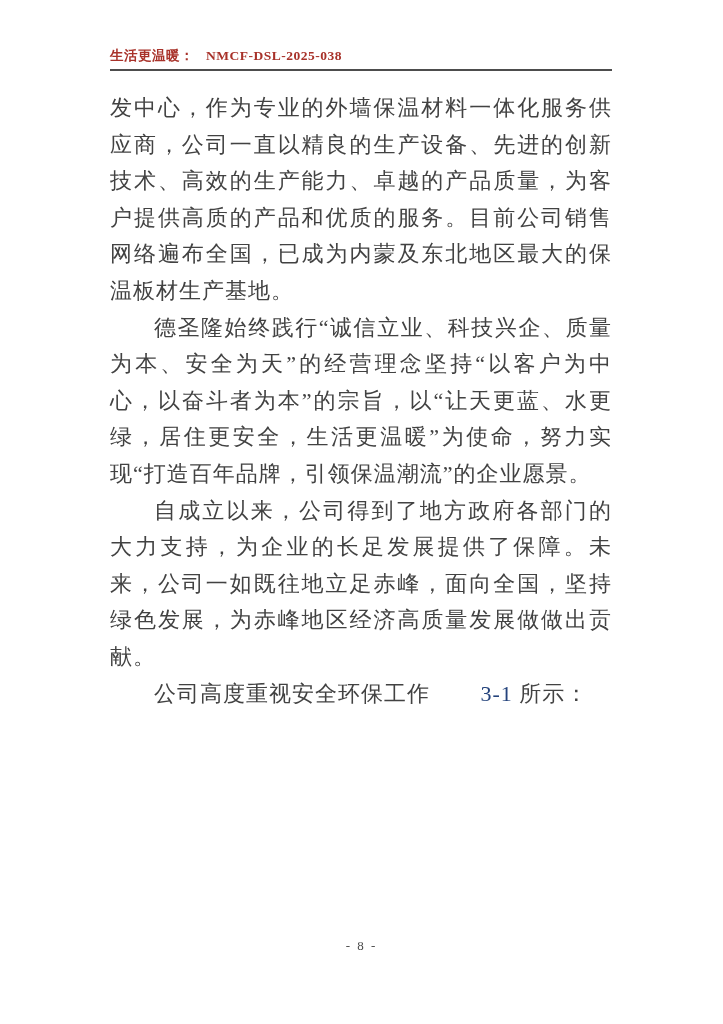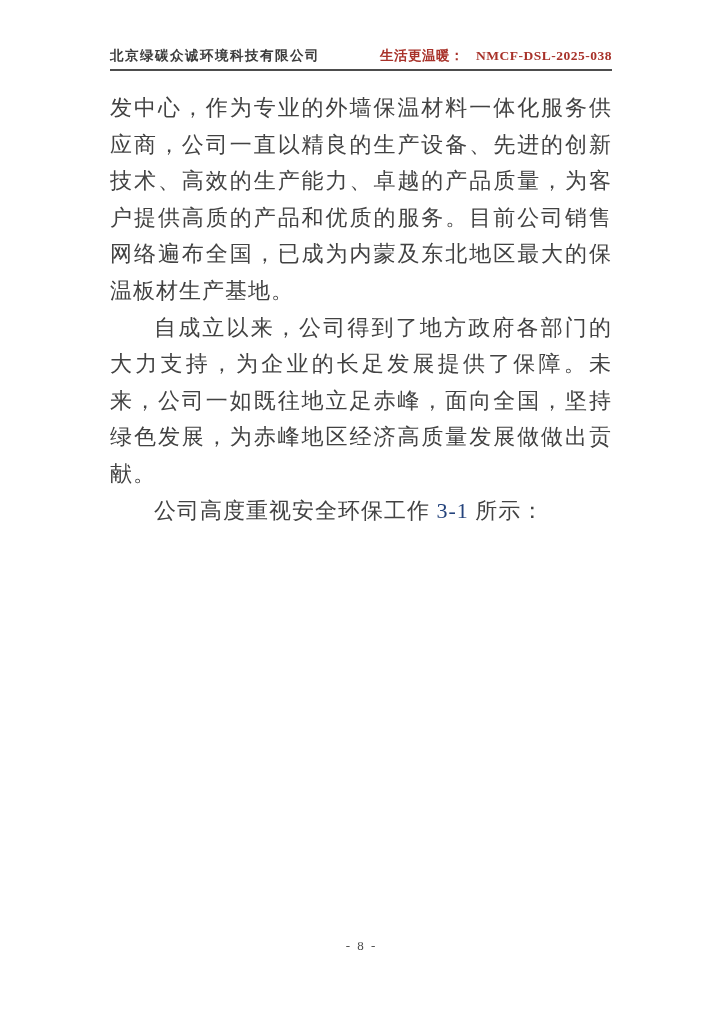--- a/index.html
+++ b/index.html
@@ -59,46 +59,47 @@
     font-size: 22px;
     line-height: 36.6px;
     letter-spacing: 1px;
     text-align: justify;
     color: var(--text);
   }
   .content p { margin: 0; }
   .content p.indent { text-indent: 2em; }
   .figref {
     color: var(--figure-blue);
+    margin-left: 44px;
   }
   .footer {
     position: absolute;
     top: 938px;
     left: 0;
     width: 723px;
     text-align: center;
     font-size: 13px;
     letter-spacing: 2px;
     color: #4a4a4a;
   }
 </style>
 </head>
 <body>
 
 <div class="page">
 
   <div class="header">
-    <span class="company">北京绿碳众诚环境科技有限公司</span>
     <span class="archive">
       <span>生活更温暖：</span><span class="code">NMCF-DSL-2025-038</span>
     </span>
   </div>
 
   <div class="content">
     <p class="para">发中心，作为专业的外墙保温材料一体化服务供应商，公司一直以精良的生产设备、先进的创新技术、高效的生产能力、卓越的产品质量，为客户提供高质的产品和优质的服务。目前公司销售网络遍布全国，已成为内蒙及东北地区最大的保温板材生产基地。</p>
+    <p class="para indent">德圣隆始终践行“诚信立业、科技兴企、质量为本、安全为天”的经营理念坚持“以客户为中心，以奋斗者为本”的宗旨，以“让天更蓝、水更绿，居住更安全，生活更温暖”为使命，努力实现“打造百年品牌，引领保温潮流”的企业愿景。</p>
     <p class="para indent">自成立以来，公司得到了地方政府各部门的大力支持，为企业的长足发展提供了保障。未来，公司一如既往地立足赤峰，面向全国，坚持绿色发展，为赤峰地区经济高质量发展做做出贡献。</p>
     <p class="para indent">
       <span>公司高度重视安全环保工作 </span><span class="figref">3-1</span><span> 所示：</span>
     </p>
   </div>
 
   <div class="footer">
     <span>- 8 -</span>
   </div>
 

